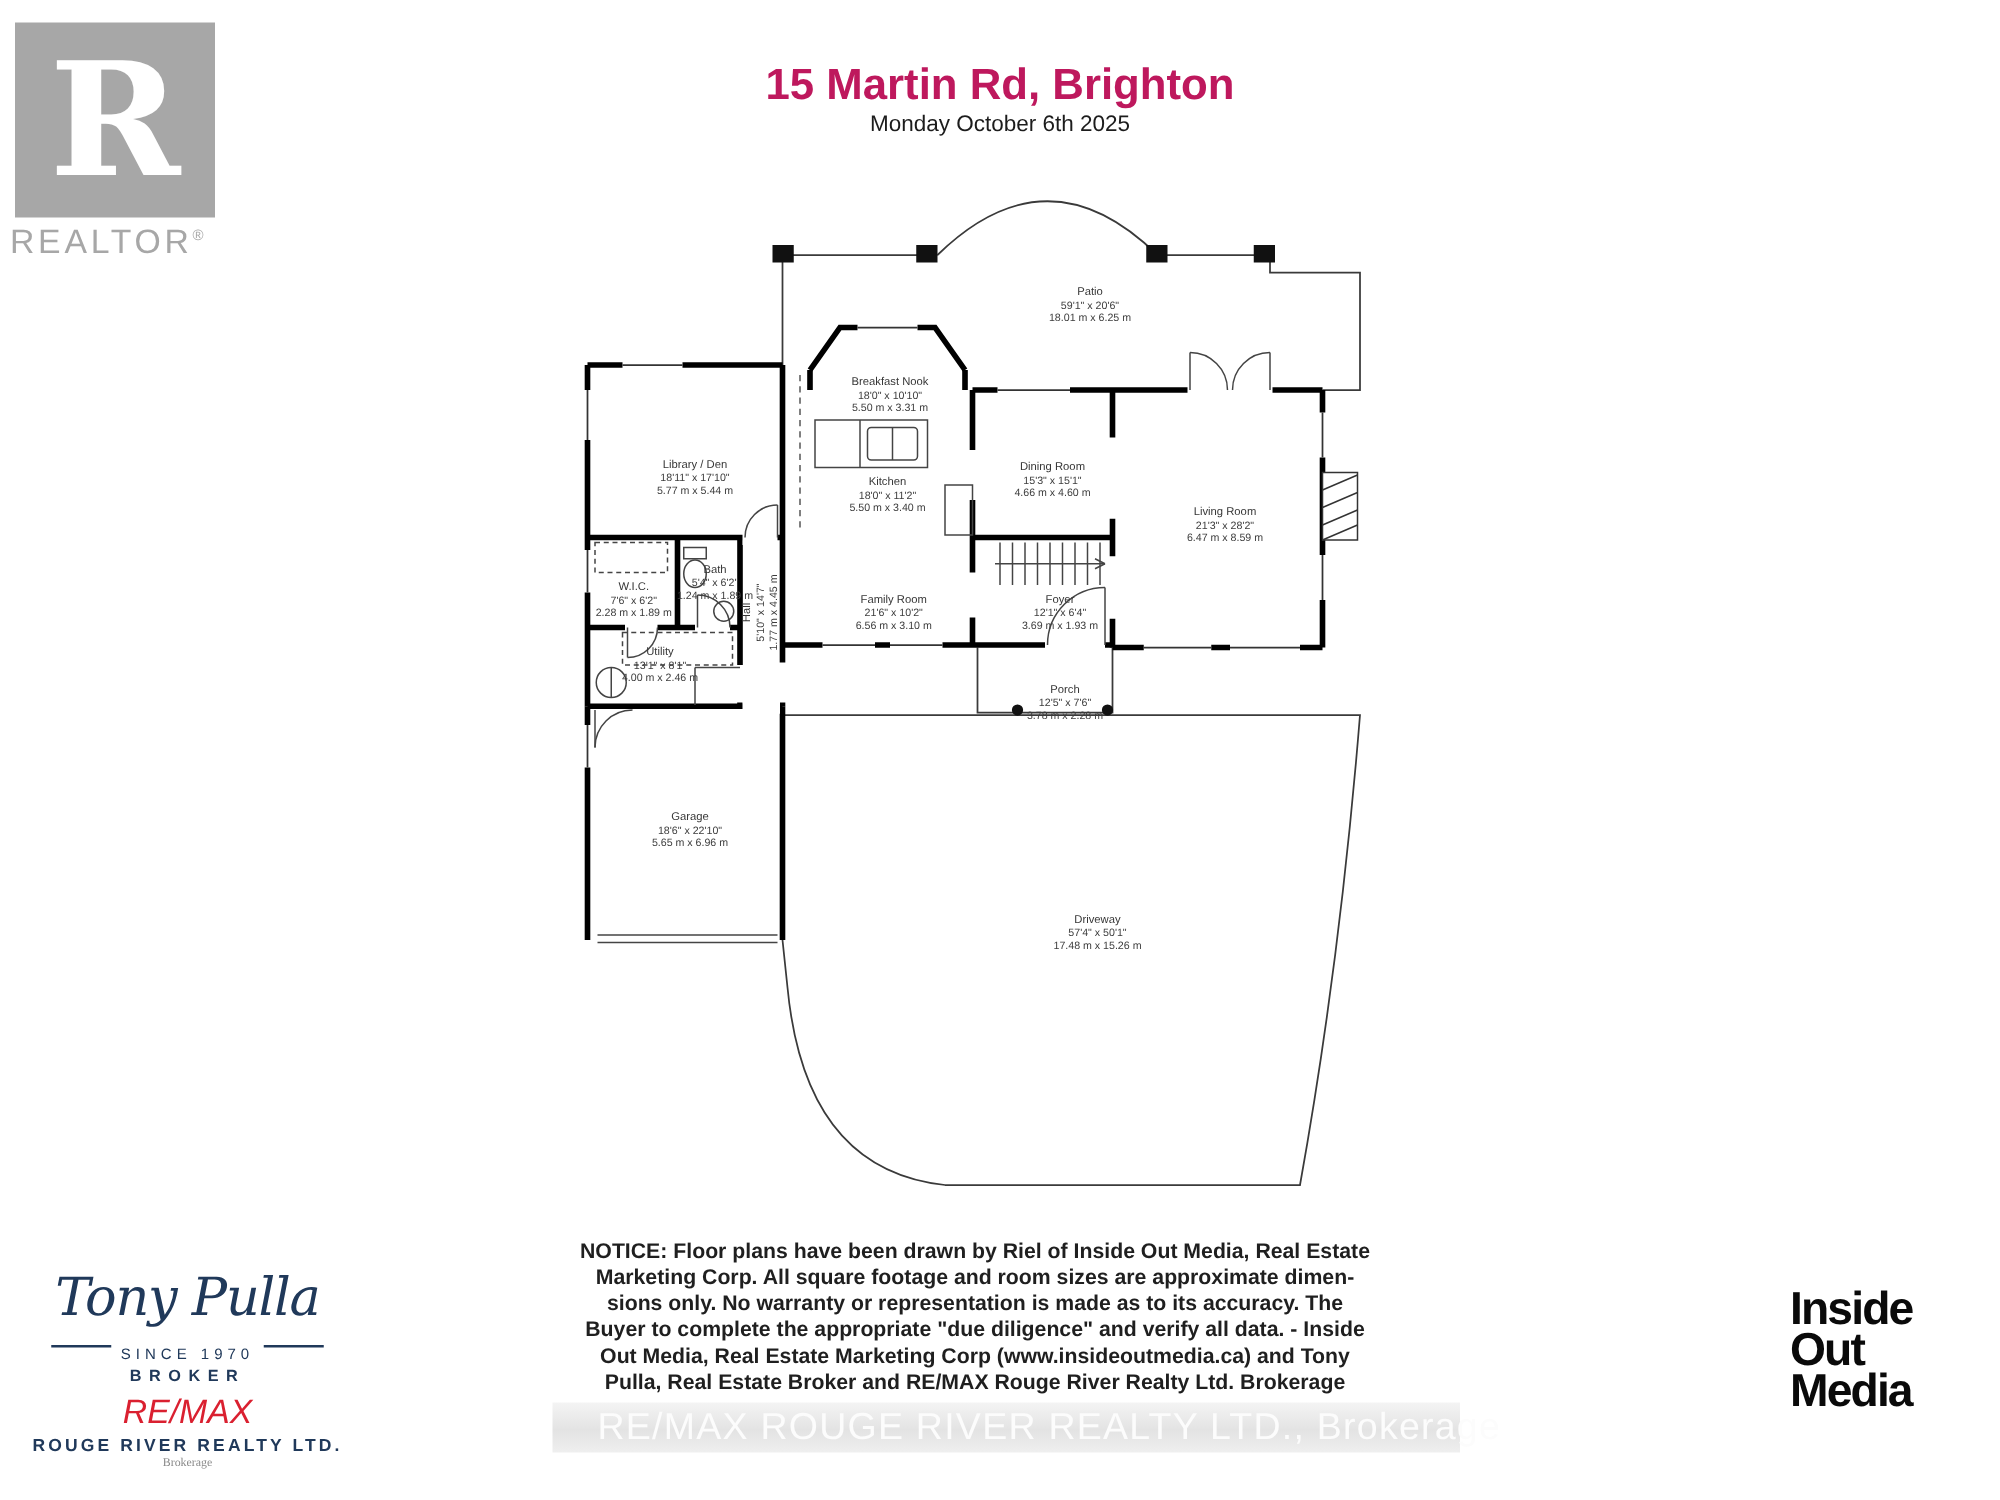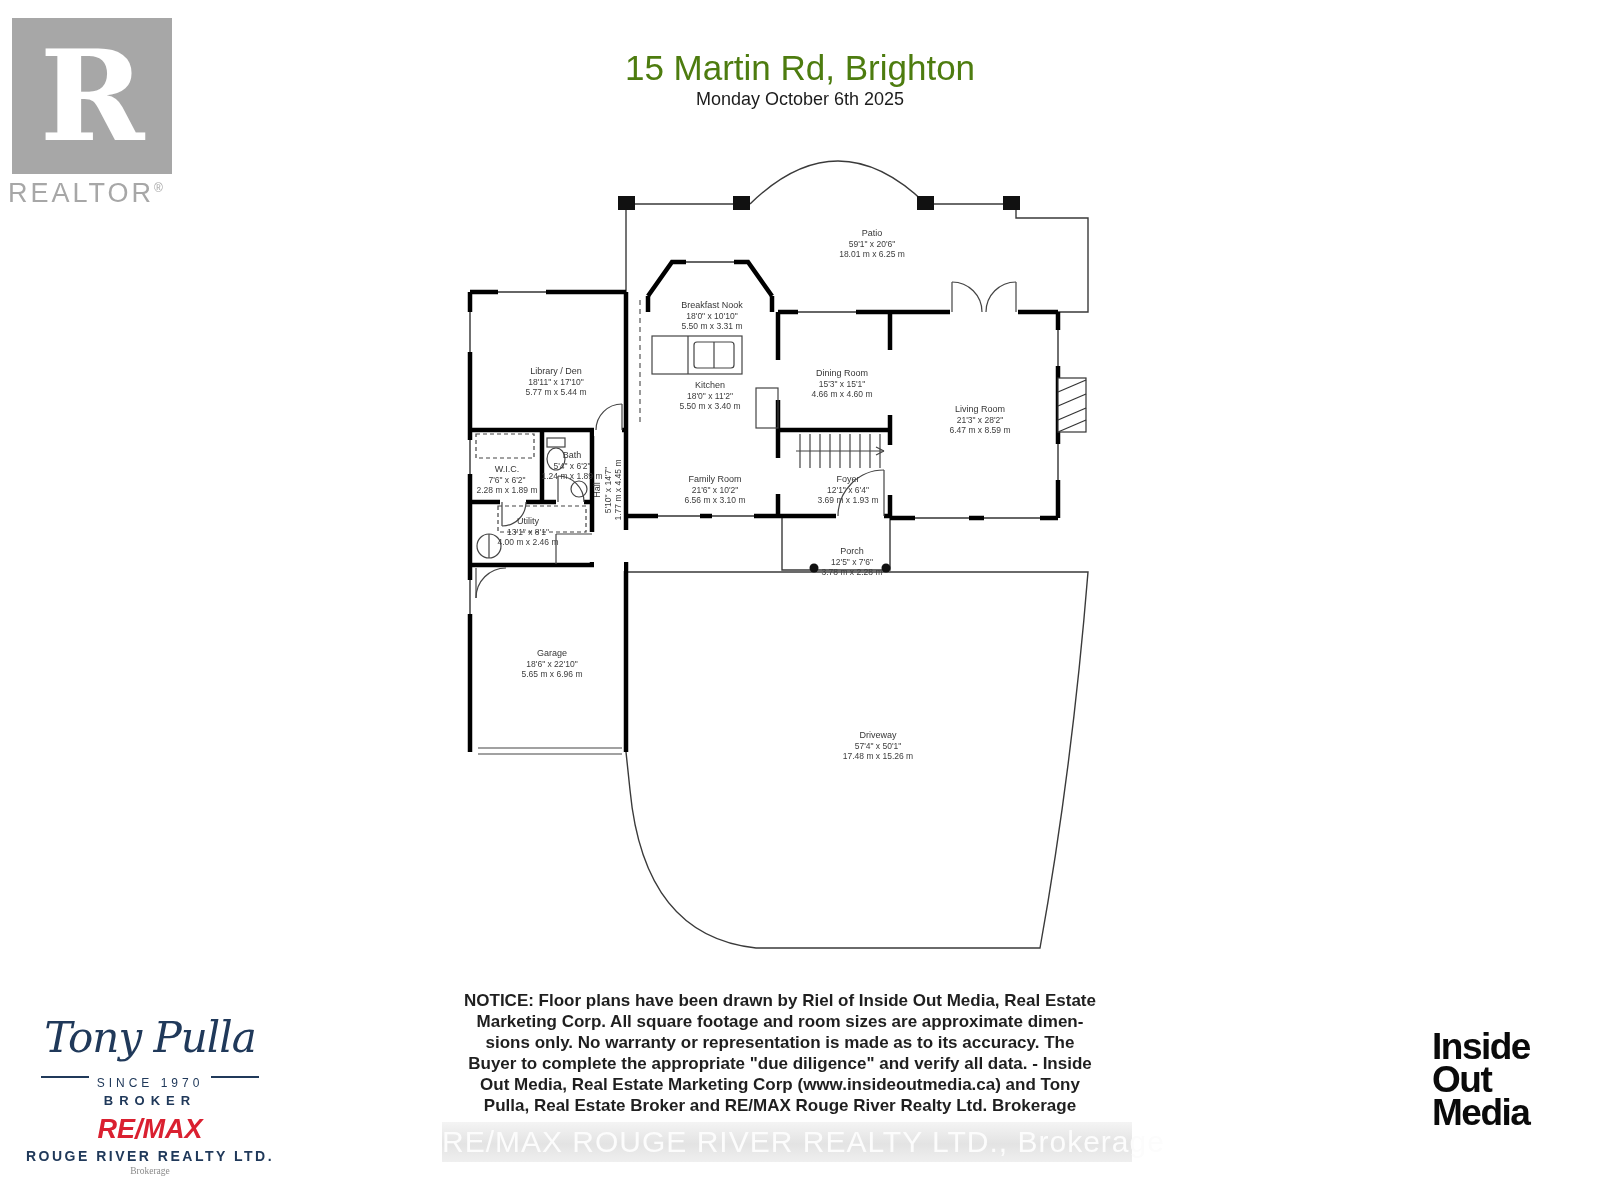--- a/index.html
+++ b/index.html
@@ -1,21 +1,21 @@
 <!DOCTYPE html>
 <html><head>
 <meta charset="utf-8">
 <style>
   html,body{margin:0;padding:0;background:#fff;}
   .canvas{position:relative;width:1600px;height:1200px;background:#ffffff;
           font-family:"Liberation Sans",sans-serif;overflow:hidden;color:#1a1a1a;}
 
   
   .title{position:absolute;left:800px;top:48px;transform:translateX(-50%);
-         font-size:35px;font-weight:normal;color:#4d7c0f;white-space:nowrap;}
+         font-size:35px;font-weight:bold;color:#be185d;white-space:nowrap;}
   .subtitle{position:absolute;left:800px;top:89px;transform:translateX(-50%);
          font-size:18px;color:#1c1c1c;white-space:nowrap;}
 
   
   .realtor-box{position:absolute;left:12px;top:18px;width:160px;height:156px;
          background:#a7a7a7;display:flex;align-items:center;justify-content:center;}
   .realtor-box span{font-family:"DejaVu Serif",serif;font-weight:bold;
          font-size:126px;line-height:126px;color:#ffffff;}
   .realtor-word{position:absolute;left:8px;top:178px;font-size:27px;color:#a7a7a7;
          letter-spacing:3px;}
@@ -32,33 +32,33 @@
 
   
   .notice{position:absolute;left:780px;top:990px;transform:translateX(-50%);
          width:640px;text-align:center;font-size:17px;font-weight:bold;
          line-height:21px;color:#1f1f1f;white-space:pre-line;}
 
   
   .watermark{position:absolute;left:442px;top:1122px;width:690px;height:40px;
          background:linear-gradient(180deg,#f4f4f4,#e3e3e3 55%,#efefef);
          color:#fcfcfc;font-size:30px;line-height:40px;text-align:center;
-         letter-spacing:1px;white-space:nowrap;}
+         letter-spacing:1px;white-space:nowrap;padding-left:36px;}
 
   
   .agent{position:absolute;left:150px;top:1006px;width:300px;transform:translateX(-50%);
          text-align:center;}
   .agent .script{font-family:"DejaVu Serif",serif;font-style:italic;font-weight:normal;
          font-size:42px;line-height:64px;color:#20395a;letter-spacing:-1px;}
   .agent .since-row{display:flex;align-items:flex-start;justify-content:center;gap:8px;
          margin-top:6px;color:#20395a;}
   .agent .since-row .rule{width:48px;height:2px;background:#20395a;}
   .agent .since{font-size:12px;letter-spacing:4px;color:#20395a;}
   .agent .broker{margin-top:3px;font-size:13px;font-weight:bold;letter-spacing:6px;color:#20395a;}
-  .agent .remax{margin-top:6px;font-size:27px;font-weight:bold;font-style:italic;
+  .agent .remax{margin-top:6px;font-size:27px;font-weight:normal;font-style:italic;
          color:#da2030;letter-spacing:0;}
   .agent .company{margin-top:3px;font-size:14px;font-weight:bold;letter-spacing:2.5px;color:#20395a;}
   .agent .brokerage{margin-top:2px;font-size:9.5px;color:#8a8a8a;font-family:Liberation Serif, serif;}
 
   
   .media-logo{position:absolute;left:1432px;top:1030px;font-weight:bold;
          font-size:37px;line-height:33px;letter-spacing:-1.5px;color:#0a0a0a;}
 </style>
 </head>
 <body>

